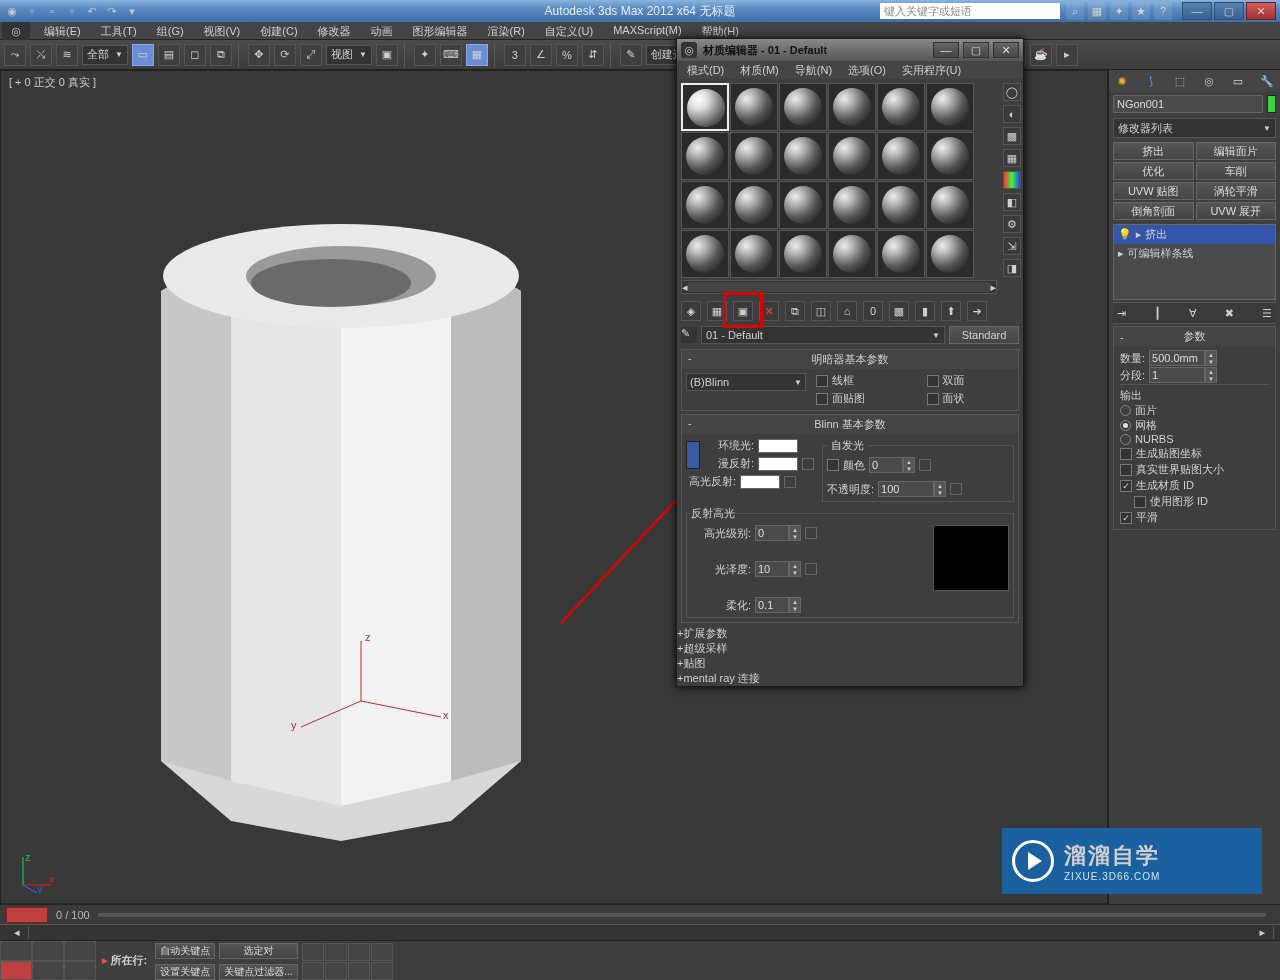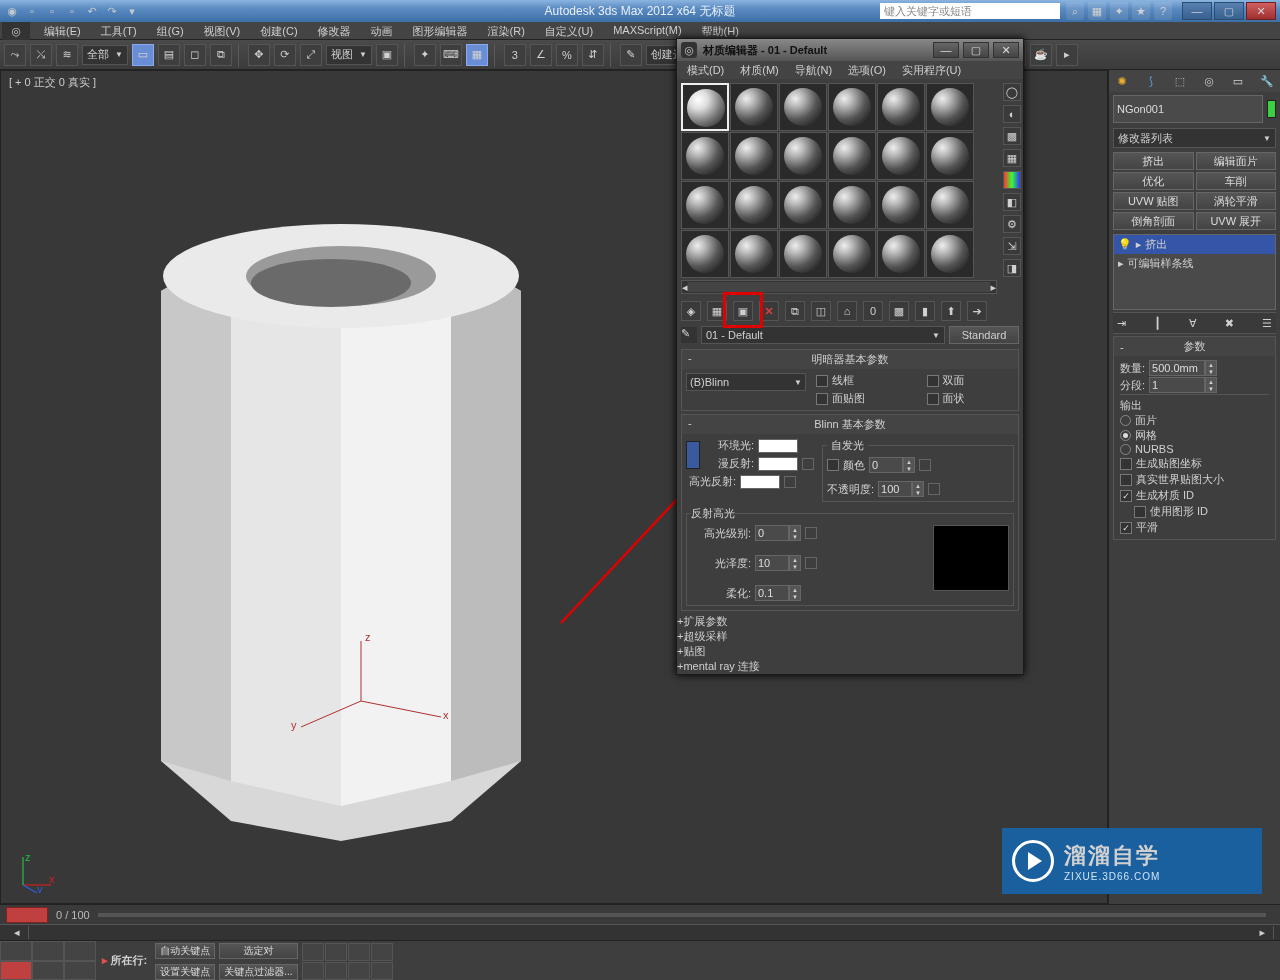--- a/index.html
+++ b/index.html
@@ -29,21 +29,21 @@
 .main { position:absolute; top:70px; left:0; right:0; bottom:76px; display:flex; }
 .viewport { flex:1; background:#383838; position:relative; overflow:hidden; border:1px solid #222; }
 .viewport .vp-label { position:absolute; top:4px; left:8px; color:#ccc; }
 .axis-corner { position:absolute; left:14px; bottom:10px; width:40px; height:40px; }
 .axis-corner svg line { stroke-width:1.2; }
 
 .right-panel { width:172px; background:#3e3e3e; display:flex; flex-direction:column; border-left:1px solid #222; }
 .cmd-icons { height:22px; background:#444; display:flex; align-items:center; gap:6px; padding:0 4px; justify-content:space-between; }
 .cmd-icons span { width:18px; height:18px; display:inline-flex; align-items:center; justify-content:center; }
 .name-field { display:flex; align-items:center; padding:3px 4px; gap:4px; }
-.name-field input { flex:1; height:28px; background:#4a4a4a; border:1px solid #666; color:#dcdcdc; padding:0 3px; }
+.name-field input { flex:1; height:18px; background:#4a4a4a; border:1px solid #666; color:#dcdcdc; padding:0 3px; }
 .name-field .sw { width:18px; height:18px; background:#3ad040; border:1px solid #222; }
 .mod-hdr { height:20px; background:#333; display:flex; align-items:center; padding:0 4px; border:1px solid #555; margin:2px 4px; }
 .mod-btns { display:grid; grid-template-columns:1fr 1fr; gap:2px; padding:2px 4px; }
 .mod-btns button { height:18px; background:linear-gradient(#555,#444); border:1px solid #666; color:#ddd; }
 .mod-stack { margin:2px 4px; height:76px; background:#4a4a4a; border:1px solid #666; }
 .mod-stack .row { display:flex; align-items:center; padding:2px 4px; gap:4px; }
 .mod-stack .row.sel { background:#3555a8; }
 .mod-stack .bulb { color:#ffe060; }
 .stack-tools { height:22px; background:#3a3a3a; display:flex; align-items:center; padding:0 4px; gap:6px; border-top:1px solid #555; border-bottom:1px solid #555; margin:0 4px; justify-content:space-between; }
 .rollup { margin:2px 4px; background:#3e3e3e; border:1px solid #555; }
@@ -97,21 +97,21 @@
 .shader-row .sel { flex:0 0 120px; height:18px; background:#333; border:1px solid #555; display:flex; align-items:center; padding:0 3px; }
 .shader-row .opts { display:grid; grid-template-columns:auto auto; gap:3px 12px; flex:1; }
 .color-row { display:flex; align-items:center; gap:4px; }
 .color-row .lab { width:50px; text-align:right; }
 .color-row .sw { width:40px; height:14px; border:1px solid #666; }
 .blinn .left { display:flex; flex-direction:column; gap:3px; }
 .blinn .area { display:flex; gap:8px; }
 .blinn .area fieldset { border:1px solid #555; padding:4px; flex:1; }
 .blinn .area legend { padding:0 4px; }
 .spec-box { display:flex; gap:6px; }
-.spec-box .params { display:flex; flex-direction:column; gap:14px; flex:1; }
+.spec-box .params { display:flex; flex-direction:column; gap:20px; flex:1; }
 .spec-box .prev { width:76px; height:66px; background:#000; border:1px solid #555; }
 
 
 .timeline { position:absolute; left:0; right:0; bottom:56px; height:20px; background:#3a3a3a; display:flex; align-items:center; padding:0 6px; border-top:1px solid #222; }
 .timeline .sl { width:42px; height:16px; background:#c04040; border:1px solid #802020; }
 .timeline .lbl { margin-left:8px; color:#bbb; }
 .timeline .track { flex:1; height:4px; background:#555; margin:0 8px; position:relative; }
 .status-row1 { position:absolute; left:0; right:0; bottom:40px; height:16px; background:#333; display:flex; align-items:center; padding:0 6px; gap:0; border-top:1px solid #555; }
 .status-row1 .seg { padding:0 8px; border-right:1px solid #555; }
 .status2 { position:absolute; left:0; right:0; bottom:0; height:40px; background:#3e3e3e; display:flex; border-top:1px solid #222; }
@@ -589,21 +589,21 @@
                 <span class="ar">
                   <span>▲</span>
                   <span>▼</span>
                 </span>
               </span>
             <span style="width:12px;height:12px;border:1px solid #666"></span>
             </div>
           <div class="prow" style="margin-top:8px">
               <span>不透明度:</span>
             <span class="spinner">
-                <input style="width: 34px;" value="100">
+                <input style="width: 56px;" value="100">
                 <span class="ar">
                   <span>▲</span>
                   <span>▼</span>
                 </span>
               </span>
             <span style="width:12px;height:12px;border:1px solid #666"></span>
             </div>
         </fieldset>
       </div>
       <fieldset style="border:1px solid #555;padding:4px">

